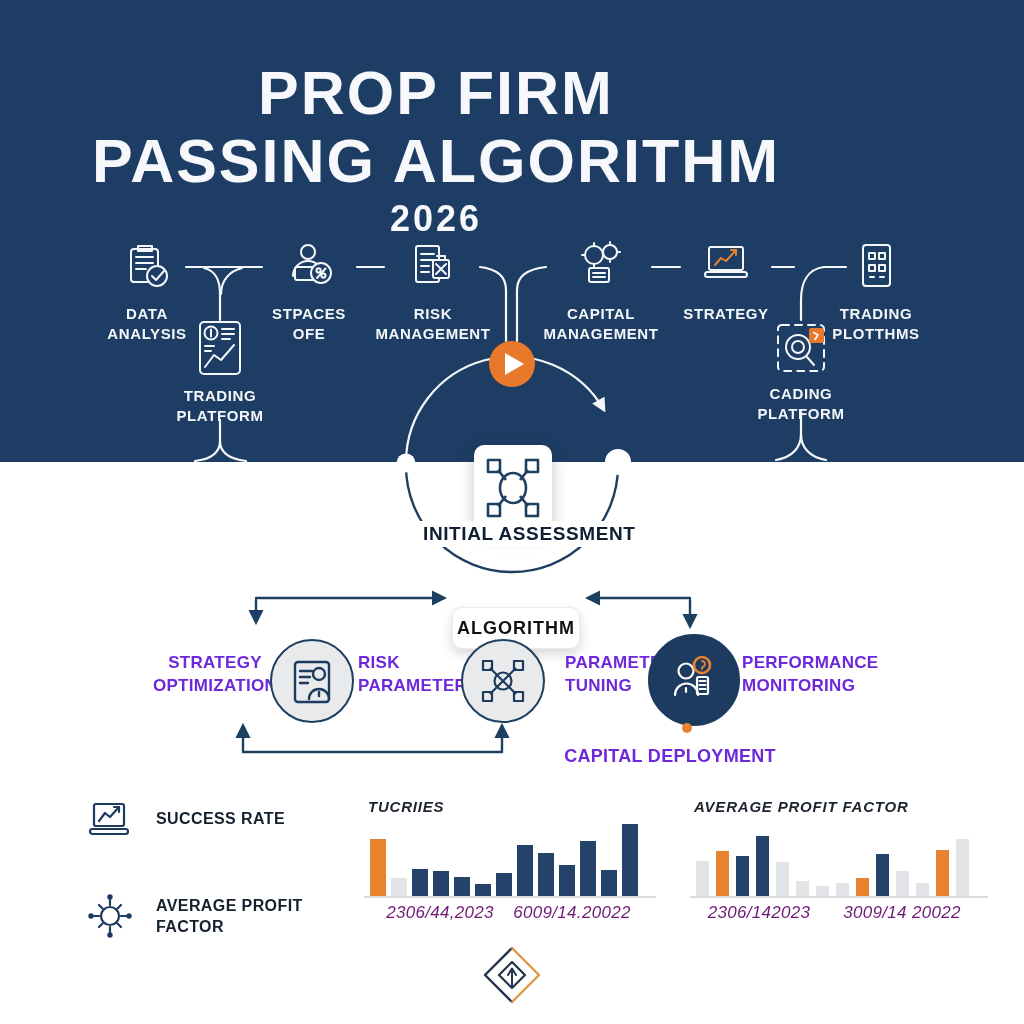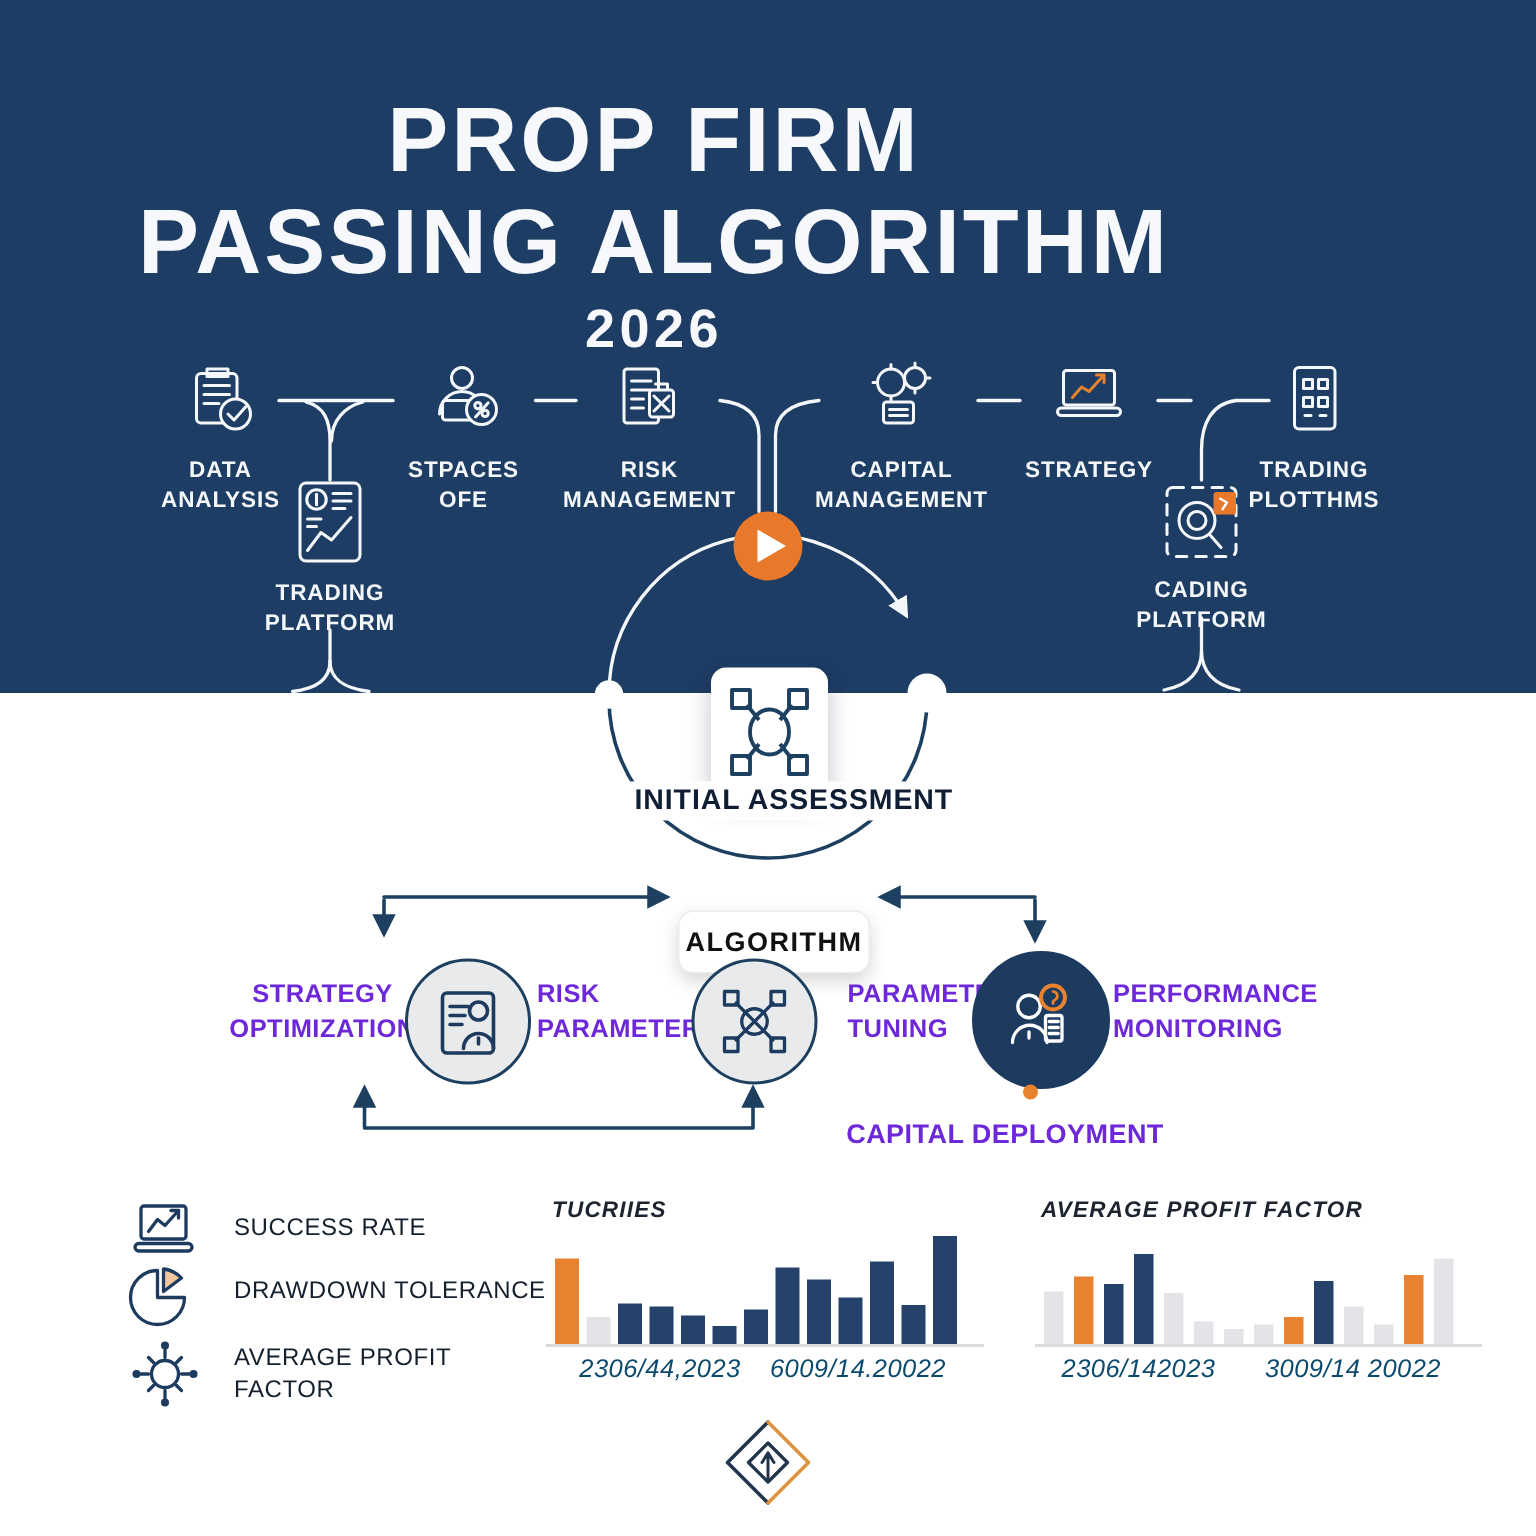--- a/index.html
+++ b/index.html
@@ -20,32 +20,32 @@
   .center-label{background:#ffffff;padding:2px 10px;color:#0f1e35;font-weight:700;font-size:19px;
                 letter-spacing:.6px;}
   .pill{width:126px;height:40px;border:1px solid #ececec;box-shadow:0 5px 12px rgba(0,0,0,.16);
         font-size:18px;font-weight:700;color:#111;letter-spacing:1px;}
   .darklabel{color:#6d28d9;font-weight:700;font-size:17px;letter-spacing:.3px;line-height:1.35;
              white-space:pre-line;}
   .pcircle{border-radius:50%;background:#e9eaec;border:2.5px solid #1d4060;
            display:flex;align-items:center;justify-content:center;box-sizing:border-box;}
   .pcircle.dark{background:#1d3a5f;border-color:#1d3a5f;}
   .legend-item{display:flex;align-items:flex-start;}
-  .legend-label{color:#14202e;font-weight:400;font-size:16px;letter-spacing:.4px;line-height:1.3;
+  .legend-label{color:#14202e;font-weight:700;font-size:16px;letter-spacing:.4px;line-height:1.3;
                 white-space:pre-line;}
   .chart{position:absolute;font-style:italic;}
   .chart-title{color:#1c2430;font-weight:700;font-size:15px;letter-spacing:.8px;}
   .plot{position:relative;height:82px;margin-top:0;}
   .bars{position:absolute;left:2px;bottom:0;display:flex;align-items:flex-end;gap:5px;}
   .bar{width:16px;}
   .chart[data-chart="1"] .bars{gap:7px;}
   .chart[data-chart="1"] .bar{width:13px;}
   .axis{position:absolute;left:-4px;right:-6px;bottom:-1px;height:2px;background:#d9dbde;}
   .xlabels{position:relative;height:26px;margin-top:6px;}
-  .xlabel{position:absolute;top:0;width:160px;text-align:center;color:#0c4a6e;
+  .xlabel{position:absolute;top:0;width:160px;text-align:center;color:#701a75;
           font-size:17px;font-weight:500;letter-spacing:.3px;}
   svg{display:block;}
 </style>
 </head>
 <body>
 
 <div class="stage">
 
   <div class="hero"></div>
 
@@ -262,27 +262,20 @@
   <div class="abs legend-item" style="left:86px;top:800px">
     <svg width="46" height="40" viewBox="0 0 46 40" stroke="#1d3a5f" stroke-width="2.2" fill="none" stroke-linecap="round" stroke-linejoin="round">
       <rect x="8" y="4" width="30" height="22" rx="2"></rect>
       <rect x="4" y="29" width="38" height="5" rx="2.5"></rect>
       <path d="M13 21 l6 -8 l5 4 l9 -10"></path>
         <path d="M28 7 h5 v5"></path>
     </svg>
     <div class="legend-label" style="margin:9px 0 0 24px">SUCCESS RATE</div>
   </div>
 
-  <div class="abs legend-item" style="left:84px;top:843px">
-    <svg width="46" height="44" viewBox="0 0 46 44" stroke="#1d3a5f" stroke-width="2.2" fill="none" stroke-linejoin="round">
-      <path d="M21 22 V4 A18 18 0 1 0 39 22 Z"></path>
-      <path d="M25 18 V3 A19 19 0 0 1 37 9 Z" fill="#f2c79e"></path>
-    </svg>
-    <div class="legend-label" style="margin:8px 0 0 26px">DRAWDOWN TOLERANCE</div>
-  </div>
 
   <div class="abs legend-item" style="left:86px;top:892px">
     <svg width="48" height="48" viewBox="0 0 48 48" stroke="#1d3a5f" stroke-width="2.2" fill="none" stroke-linecap="round">
       <circle cx="24" cy="24" r="9"></circle>
       <path d="M24 8 v5 M24 35 v5 M8 24 h5 M35 24 h5 M13 13 l3.5 3.5 M31.5 31.5 l3.5 3.5 M35 13 l-3.5 3.5 M16.5 31.5 L13 35"></path>
       <circle cx="24" cy="5" r="1.6" fill="#1d3a5f"></circle>
         <circle cx="43" cy="24" r="1.6" fill="#1d3a5f"></circle>
       <circle cx="24" cy="43" r="1.6" fill="#1d3a5f"></circle>
         <circle cx="5" cy="24" r="1.6" fill="#1d3a5f"></circle>
     </svg>

